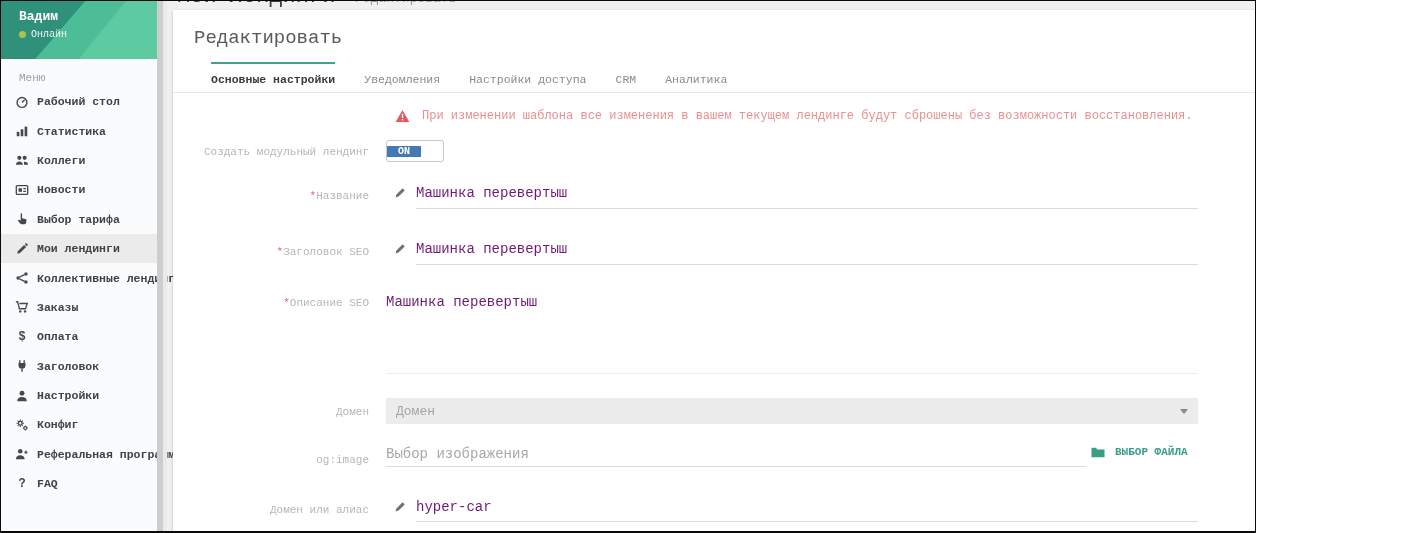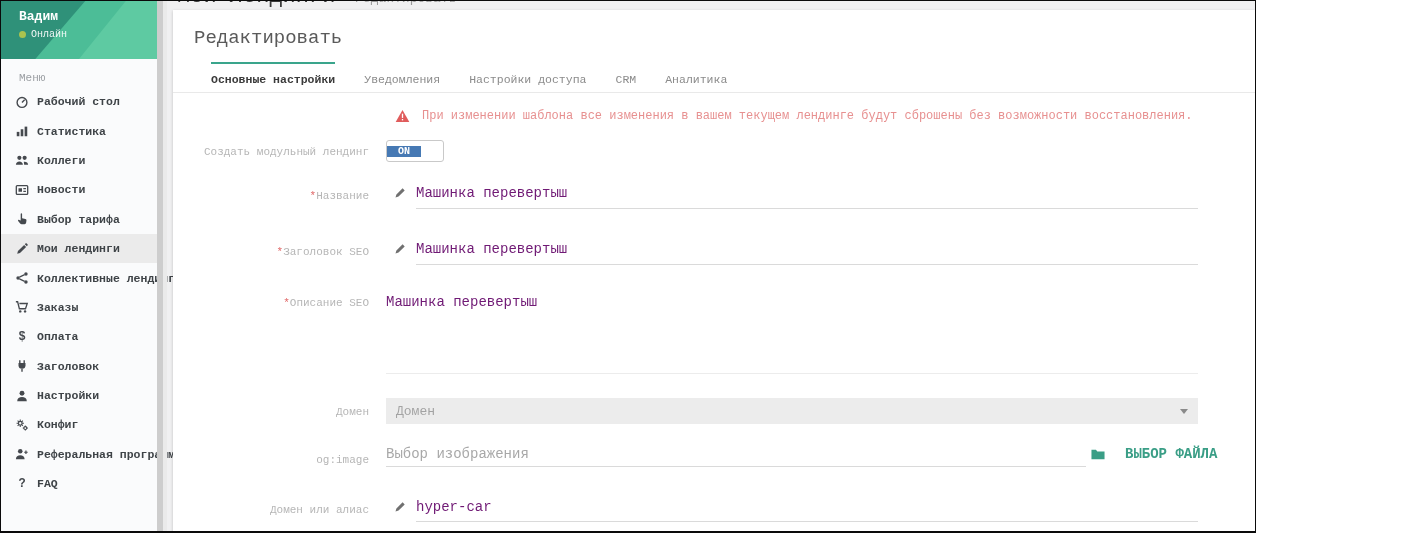--- a/index.html
+++ b/index.html
@@ -62,22 +62,22 @@
   .fvalue.placeholder { color:#a8a8a8; }
   .uline { position:absolute; left:30px; right:0; bottom:0; border-bottom:1px solid #dadada; }
   .uline.full { left:0; }
   .uline.light { border-bottom-color:#ececec; }
   .uline.short { left:0; right:auto; width:700px; }
 
   .fselect { height:26px; background:#ececec; display:flex; align-items:center; justify-content:space-between;
              padding:0 10px; font-size:13px; color:#a3a3a3; cursor:pointer; }
   .caret { width:0; height:0; border-left:4px solid transparent; border-right:4px solid transparent; border-top:5px solid #8a8a8a; }
 
-  .file-btn { position:absolute; left:705px; top:2px; display:flex; align-items:center; gap:20px;
-              font-size:14px; font-weight:700; color:#3a9e86; text-transform:uppercase; white-space:nowrap; cursor:pointer; }
+  .file-btn { position:absolute; left:705px; top:2px; display:flex; align-items:center; gap:10px;
+              font-size:11px; font-weight:700; color:#3a9e86; text-transform:uppercase; white-space:nowrap; cursor:pointer; }
 </style>
 </head>
 <body>
 
 <div class="frame">
 
   <div class="sidebar">
     <div class="usercard">
       <div class="uc-dark"></div>
       <div class="uc-light"></div>

